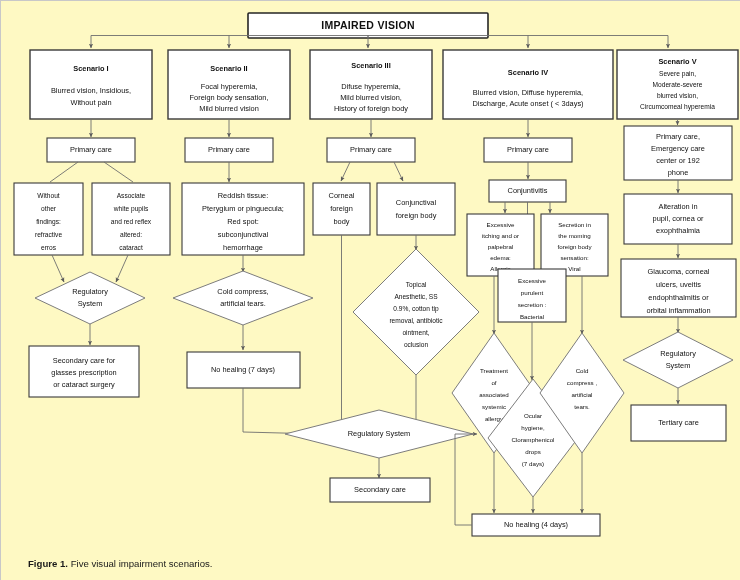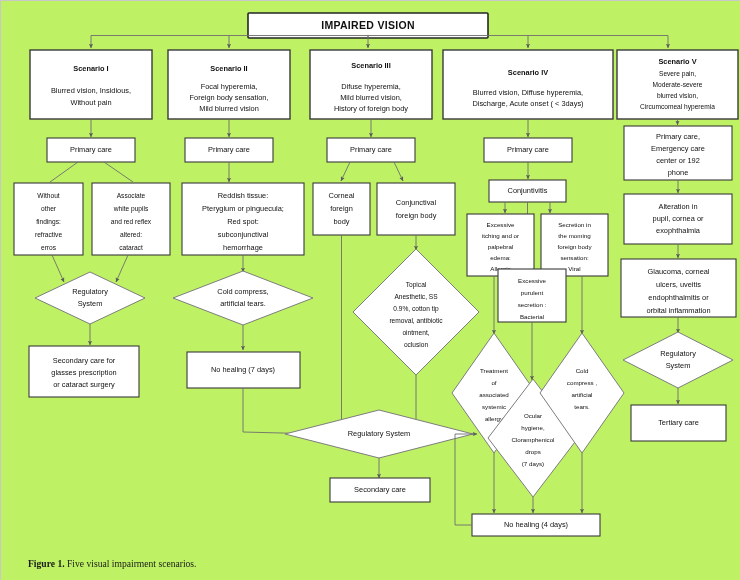--- a/index.html
+++ b/index.html
@@ -11,21 +11,21 @@
     width: 740px;
     height: 580px;
     font-family: "Liberation Sans", sans-serif;
     position: relative;
     overflow: hidden;
   }
   #figure-wrap {
     position: relative;
     width: 740px;
     height: 580px;
-    background: #bef264;
+    background: #fef9c3;
   }
   svg#flow {
     position: absolute;
     top: 0; left: 0;
     width: 740px;
     height: 580px;
   }
   .node-rect {
     fill: #ffffff;
     stroke: #3a3a3a;
@@ -67,21 +67,21 @@
     text-align: center;
     font-size: 8.6px;
     color: #1a1a1a;
     font-family: "Liberation Serif", serif;
   }
   .fig-caption {
     position: absolute;
     left: 28px; top: 558px;
     font-size: 9.6px;
     color: #1a1a1a;
-    font-family: Liberation Serif, serif;
+    font-family: Liberation Sans, sans-serif;
   }
   .fig-caption b { font-weight: bold; }
   .border-frame {
     position: absolute;
     left: 0; top: 0;
     width: 739px; height: 579px;
     border: 1px solid #c8c8c8;
     pointer-events: none;
   }
 </style>

